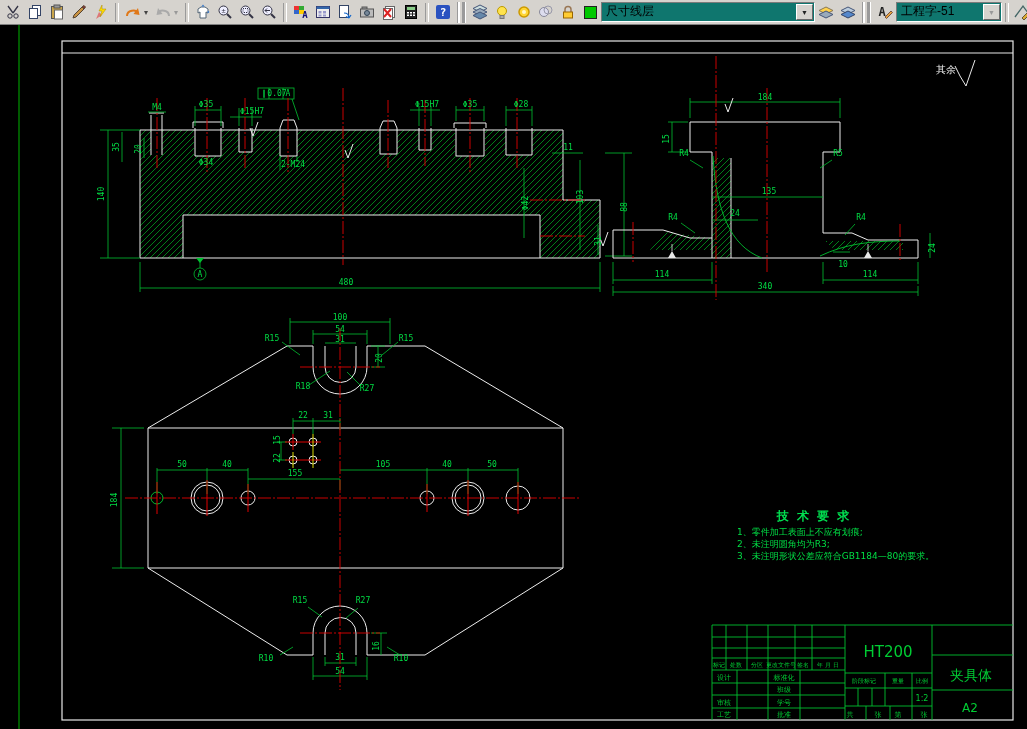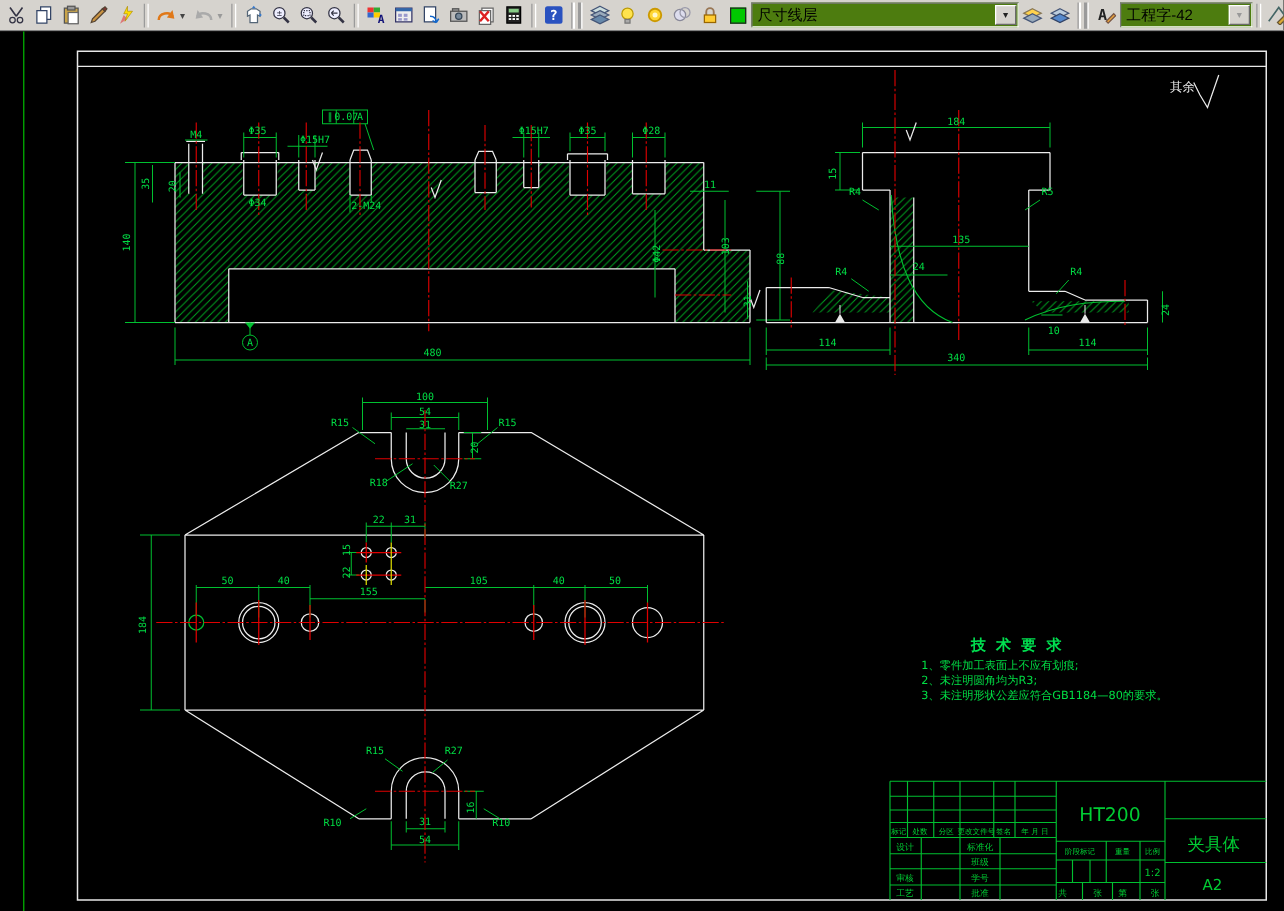--- a/index.html
+++ b/index.html
@@ -7,21 +7,21 @@
   
   #toolbar{height:24px;background:#d6d3ce;border-bottom:1px solid #808080;
     display:flex;align-items:center;padding:0 2px;white-space:nowrap;}
   .tbtn{width:22px;height:21px;display:flex;align-items:center;justify-content:center;flex:0 0 auto;}
   .tbtn svg{display:block;}
   .dd{font-size:8px;color:#444;width:8px;flex:0 0 auto;}
   .dd.dis{color:#999;}
   .sep{width:2px;height:19px;border-left:1px solid #9a9a9a;border-right:1px solid #fff;margin:0 3px;flex:0 0 auto;}
   .wsep{width:7px;height:21px;border-left:1px solid #9a9a9a;border-right:1px solid #fff;margin:0 3px;
     background:linear-gradient(90deg,#fff 2px,#d6d3ce 2px,#d6d3ce 4px,#9a9a9a 4px);flex:0 0 auto;}
-  .combo{display:flex;align-items:center;height:18px;background:#4d7c0f;
+  .combo{display:flex;height:18px;background:#0f766e;
     border:1px solid;border-color:#7a7a7a #fff #fff #7a7a7a;font-size:12px;color:#000;
     padding-left:4px;flex:0 0 auto;}
   .combo .cval{flex:1;overflow:hidden;}
   .combo .cbtn{width:15px;height:14px;margin:1px;background:#d6d3ce;
     border:1px solid;border-color:#fff #6a6a6a #6a6a6a #fff;
     display:flex;align-items:center;justify-content:center;font-size:7px;color:#222;}
   .combo .cbtn.dis{color:#999;}
   .chip{width:11px;height:11px;background:#00c800;border:1px solid #222;}
   
   #canvas{position:relative;width:1027px;height:704px;background:#000;}
@@ -227,21 +227,21 @@
       </svg>
     </span>
   <span class="wsep"></span>
   <span class="tbtn">
       <svg width="16" height="16" viewBox="0 0 16 16">
         <text x="5" y="12" font-size="12" font-weight="bold" fill="#222" text-anchor="middle">A</text>
         <path d="M8,13 L14,7 L15.5,8.5 L9.5,14.5 Z" fill="#e8a33d" stroke="#754"></path>
       </svg>
     </span>
   <span class="combo" style="width:100px">
-    <span class="cval">工程字-42</span>
+    <span class="cval">工程字-51</span>
     <span class="cbtn dis">▼</span>
   </span>
   <span class="sep"></span>
   <span class="tbtn">
       <svg width="20" height="16" viewBox="0 0 20 16">
         <path d="M2,13 L10,2 L18,13" fill="none" stroke="#466" stroke-width="1.3"></path>
         <path d="M9,14 L15,8 L17,10 L11,16 Z" fill="#da3" stroke="#653"></path>
       </svg>
     </span>
 

